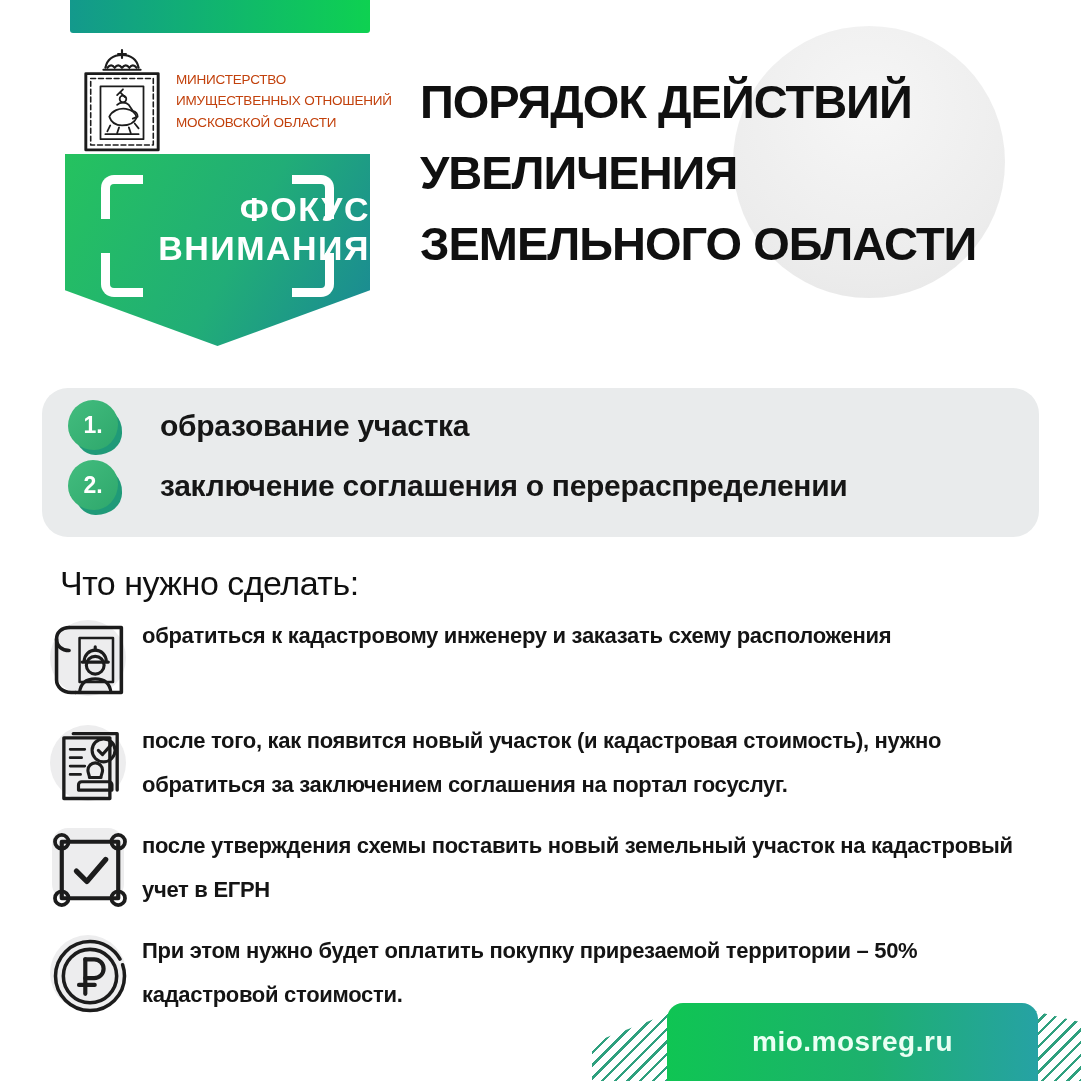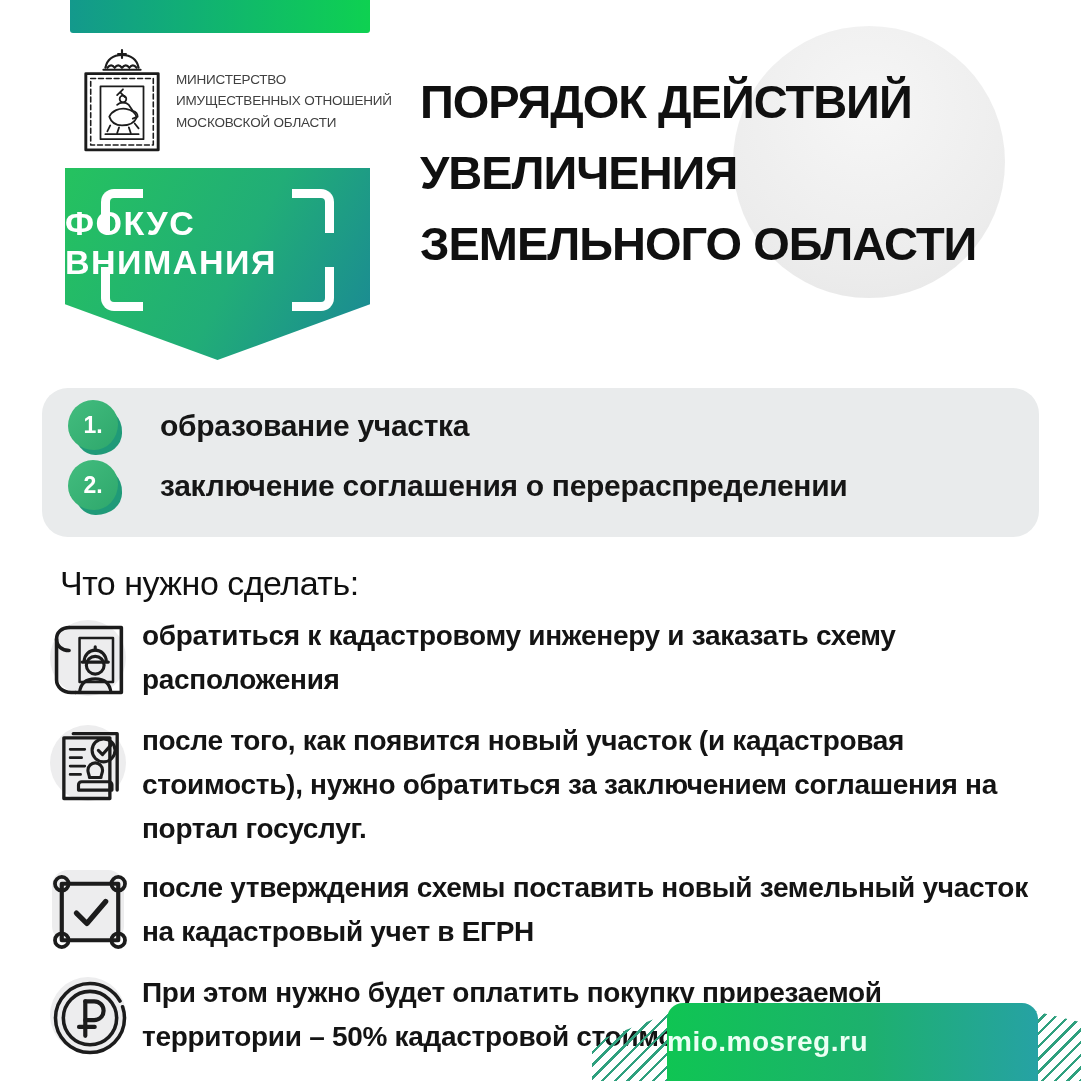--- a/index.html
+++ b/index.html
@@ -10,28 +10,28 @@
   .top-bar{position:absolute;left:70px;top:0;width:300px;height:33px;
     background:linear-gradient(90deg,#13998c 0%,#0ed151 100%);border-radius:0 0 3px 3px;}
 
   
   .gray-circle{position:absolute;left:733px;top:26px;width:272px;height:272px;border-radius:50%;
     background:radial-gradient(circle at 50% 30%,#f6f6f6 0%,#ececec 70%,#e6e6e6 100%);z-index:0;}
 
   
   .logo-block{position:absolute;left:78px;top:46px;display:flex;align-items:center;z-index:2;}
   .crest{width:88px;height:110px;flex:none;}
-  .ministry-text{margin-left:10px;color:#404040;font-size:13.5px;line-height:21.5px;
+  .ministry-text{margin-left:10px;color:#c2410c;font-size:13.5px;line-height:21.5px;
     font-weight:500;letter-spacing:-0.2px;}
 
   
-  .focus-badge{position:absolute;left:65px;top:168px;width:305px;height:192px;z-index:2;
+  .focus-badge{position:absolute;left:65px;top:154px;width:305px;height:192px;z-index:2;
     background:linear-gradient(118deg,#25c25f 0%,#21ad77 55%,#1a8796 100%);
     clip-path:polygon(0 0,100% 0,100% 71%,50% 100%,0 71%);
-    display:flex;flex-direction:column;align-items:flex-start;color:#ffffff;}
+    display:flex;flex-direction:column;align-items:flex-end;color:#ffffff;}
   .focus-line1{margin-top:36px;font-size:34px;font-weight:800;letter-spacing:1.5px;}
   .focus-line2{margin-top:0;font-size:34px;font-weight:800;letter-spacing:1.5px;}
   .br{position:absolute;width:33px;height:35px;border:0 solid #ffffff;}
   .br-tl{left:36px;top:21px;border-left-width:9px;border-top-width:9px;border-top-left-radius:13px;}
   .br-tr{right:36px;top:21px;border-right-width:9px;border-top-width:9px;border-top-right-radius:13px;}
   .br-bl{left:36px;top:99px;border-left-width:9px;border-bottom-width:9px;border-bottom-left-radius:13px;}
   .br-brr{right:36px;top:99px;border-right-width:9px;border-bottom-width:9px;border-bottom-right-radius:13px;}
 
   
   .title{position:absolute;left:420px;top:66px;width:620px;margin:0;z-index:1;
@@ -57,34 +57,34 @@
   .section-heading{position:absolute;left:48px;top:552px;margin:12px;
     font-size:34px;font-weight:400;color:#101010;letter-spacing:-0.5px;}
 
   
   .checklist{position:absolute;left:42px;top:612px;width:1005px;}
   .check-item{display:flex;align-items:flex-start;margin-bottom:13px;}
   .icon-wrap{position:relative;width:100px;height:92px;flex:none;}
   .icon-bg{position:absolute;left:8px;top:8px;width:76px;height:76px;background:#ededee;border-radius:50%;}
   .icon-bg.square{border-radius:16px;left:10px;top:6px;width:72px;height:72px;}
   .icon-wrap svg{position:absolute;left:2px;top:2px;}
-  .check-text{font-size:28px;line-height:44px;font-weight:700;color:#141414;
+  .check-text{font-size:22px;line-height:44px;font-weight:700;color:#141414;
     letter-spacing:-0.3px;max-width:930px;padding-top:2px;}
 
   
   .stripes{position:absolute;background:
     repeating-linear-gradient(135deg,#2fa07e 0 2.4px,rgba(255,255,255,0) 2.4px 9px);}
   .stripes-left{left:592px;top:1013px;width:78px;height:68px;
     clip-path:polygon(0 44%,100% 0,100% 100%,0 100%);}
   .stripes-right{left:1034px;top:1011px;width:47px;height:70px;
     clip-path:polygon(0 0,100% 16%,100% 100%,0 100%);}
   .url-box{position:absolute;left:667px;top:1003px;width:371px;height:78px;
     border-radius:16px 16px 0 0;
     background:linear-gradient(90deg,#0fc553 0%,#1db06e 55%,#26a2a4 100%);
-    display:flex;align-items:center;}
+    display:flex;align-items:center;justify-content:center;}
   .url-text{color:#eafff3;font-size:28px;font-weight:700;letter-spacing:0.5px;}
 
   .ic{stroke:#1c1c1c;fill:none;stroke-linecap:round;stroke-linejoin:round;}
 </style>
 </head>
 <body>
 
 <div class="page">
 
   <div class="top-bar"></div>

